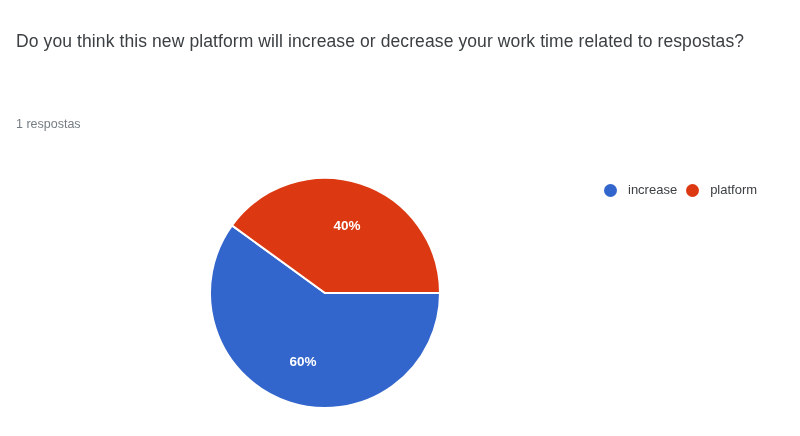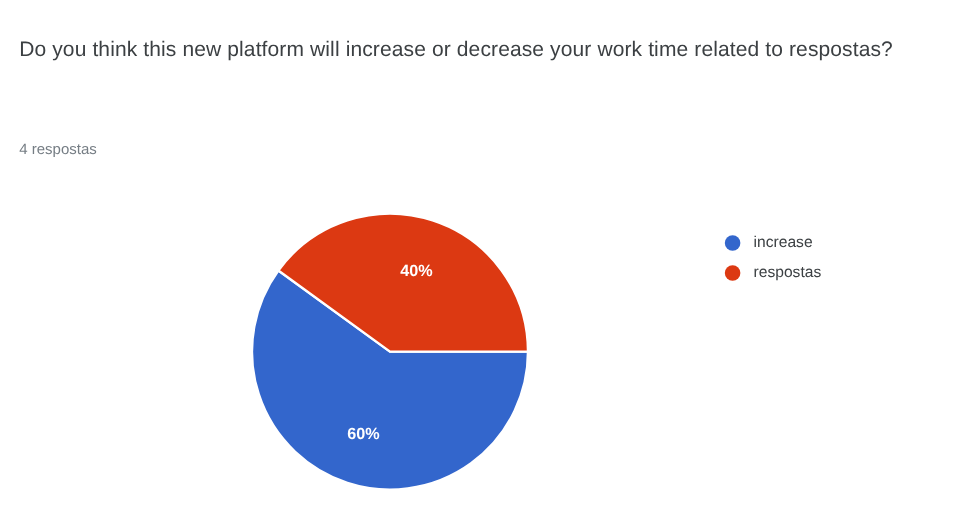--- a/index.html
+++ b/index.html
@@ -58,23 +58,22 @@
   .slice-label {
     font-family: "Liberation Sans", sans-serif;
     font-size: 13.5px;
     font-weight: 700;
     fill: #ffffff;
   }
 
   #legend {
     position: absolute;
     left: 604px;
-    top: 44px;
+    top: 32px;
     display: flex;
-    flex-direction: column;
     gap: 9px;
   }
   .legend-item {
     display: flex;
     align-items: center;
     height: 16px;
   }
   .legend-dot {
     width: 13px;
     height: 13px;
@@ -87,21 +86,21 @@
     color: #3c4043;
     line-height: 16px;
     white-space: nowrap;
   }
 </style>
 </head>
 <body>
 
 <div id="question-title">Do you think this new platform will increase or decrease your work time related to respostas?</div>
 
-<div id="response-count">4 respostas</div>
+<div id="response-count">1 respostas</div>
 
 <div id="chart-area">
 
   <svg id="pie-svg" viewBox="0 0 300 286">
     <g id="pie-slices">
         <path d="M 145 143 L 260 143 A 115 115 0 1 1 51.96304564688103 75.4046959863656 Z" fill="#3366cc" stroke="#ffffff" stroke-width="2"></path>
         <path d="M 145 143 L 51.96304564688103 75.4046959863656 A 115 115 0 0 1 260 142.99999999999997 Z" fill="#dc3912" stroke="#ffffff" stroke-width="2"></path>
       </g>
     <g id="pie-labels">
         <text x="122.96708830106625" y="215.81032961184445" text-anchor="middle" class="slice-label">60%</text>
@@ -109,17 +108,17 @@
       </g>
   </svg>
 
   <div id="legend">
     <div class="legend-item">
       <span class="legend-dot" style="background: rgb(51, 102, 204);"></span>
       <span class="legend-label">increase</span>
     </div>
     <div class="legend-item">
       <span class="legend-dot" style="background: rgb(220, 57, 18);"></span>
-      <span class="legend-label">respostas</span>
+      <span class="legend-label">platform</span>
     </div>
   </div>
 
 </div>
 
 </body></html>

